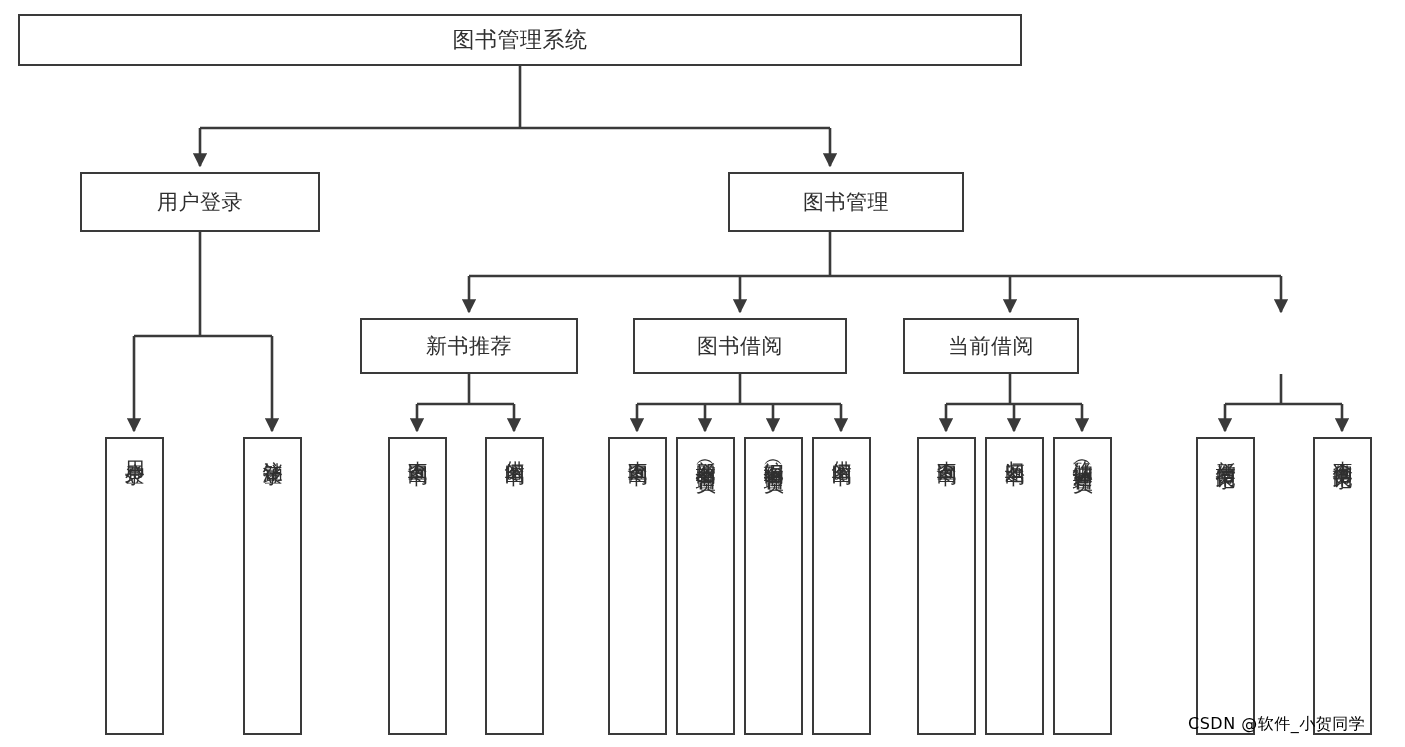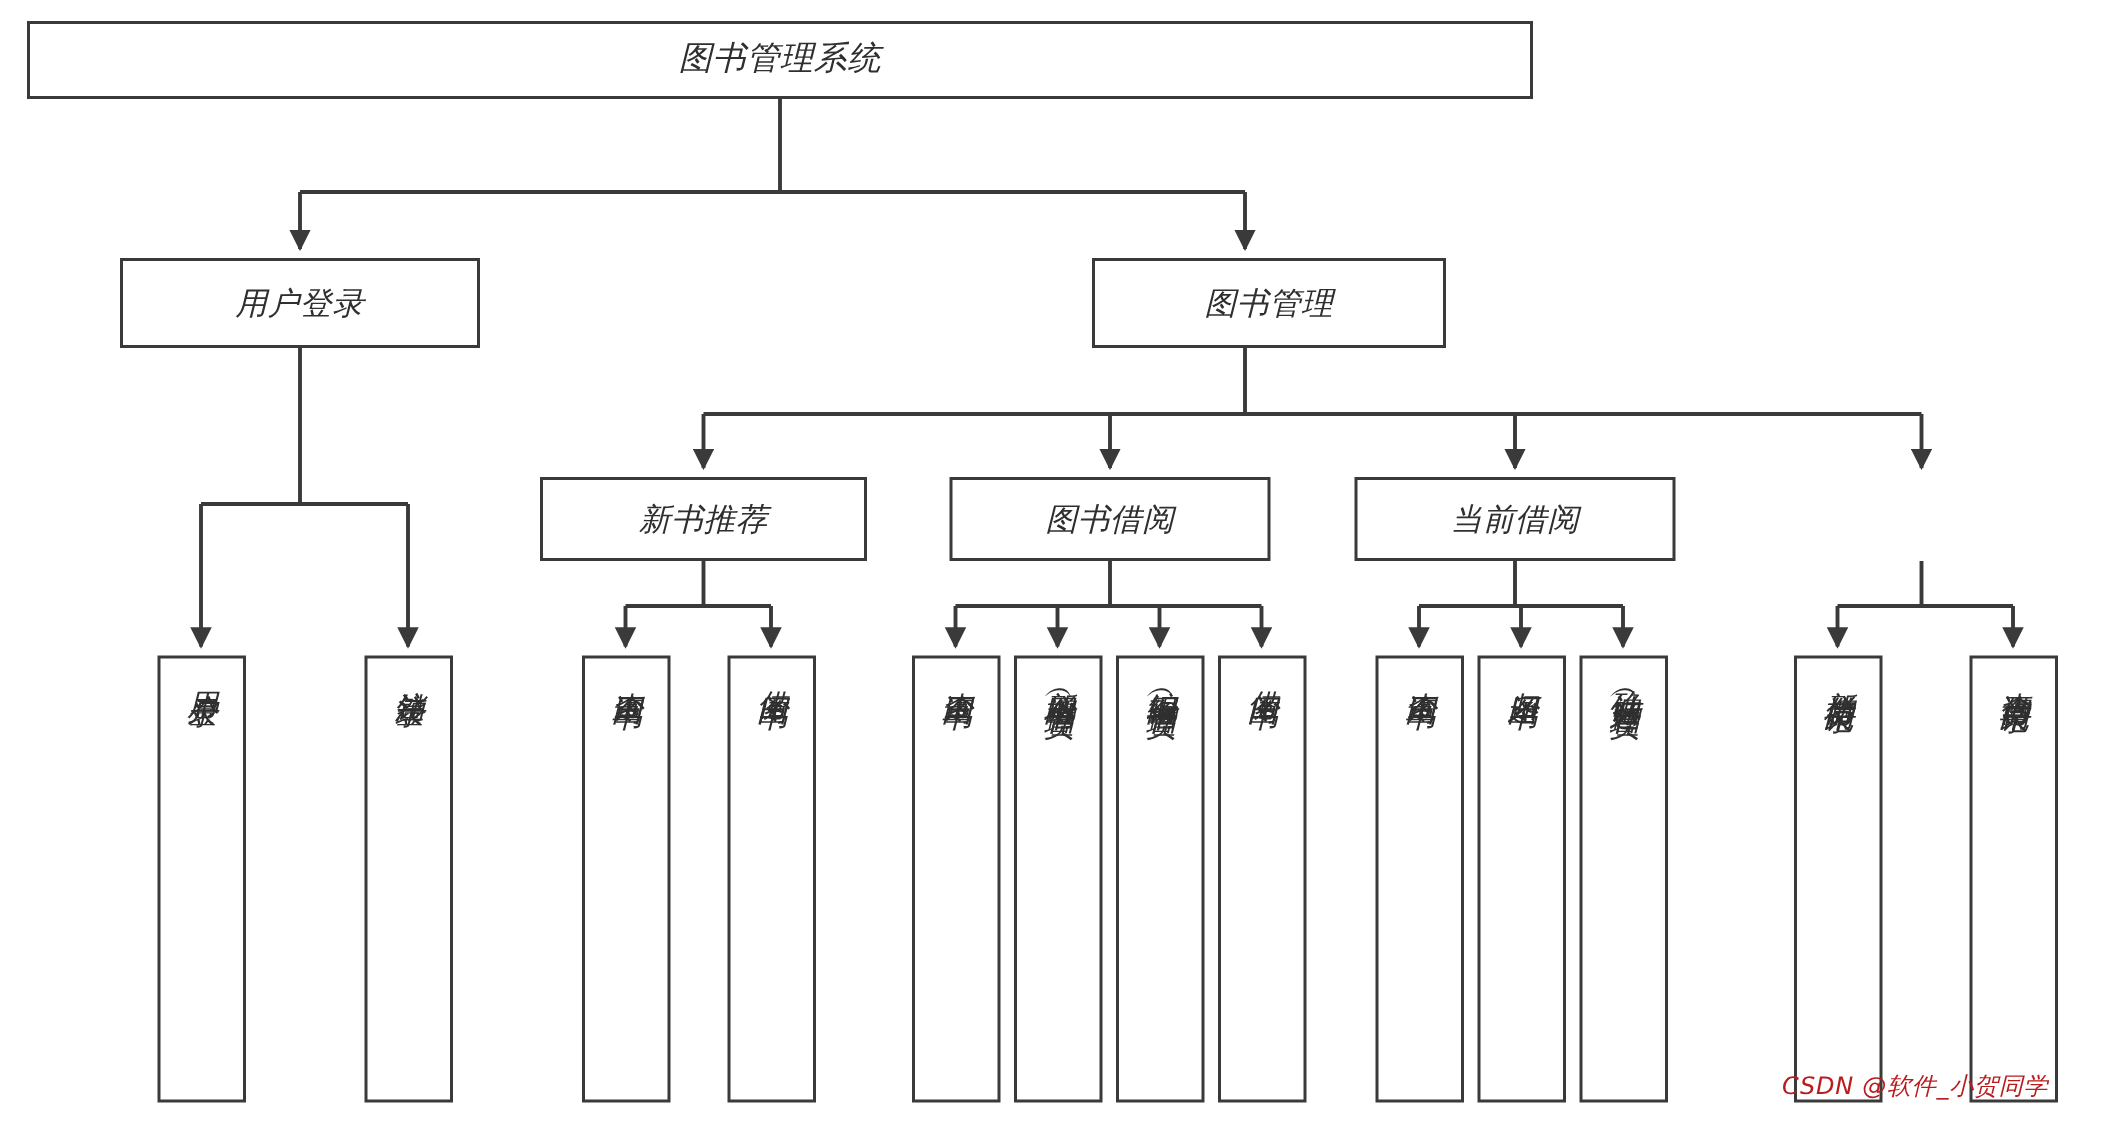--- a/index.html
+++ b/index.html
@@ -11,21 +11,20 @@
   body {
     font-family: "DejaVu Sans", "Liberation Sans", sans-serif;
     color: #2b2b2b;
   }
   #canvas {
     position: relative;
     width: 1405px;
     height: 747px;
     background: #ffffff;
     overflow: hidden;
-    font-style: italic;
   }
   #edges {
     position: absolute;
     left: 0;
     top: 0;
     width: 1405px;
     height: 747px;
     pointer-events: none;
   }
   .node {
@@ -64,21 +63,21 @@
     font-size: 20px;
     line-height: 1.08;
     letter-spacing: 2px;
     max-height: 284px;
   }
   .watermark {
     position: absolute;
     left: 1188px;
     top: 714px;
     font-size: 16px;
-    color: #b91c1c;
+    color: #000000;
     white-space: nowrap;
     letter-spacing: 0.5px;
   }
 </style>
 </head>
 <body>
 
 <div id="canvas">
 
   <svg id="edges" viewBox="0 0 1405 747" width="1405" height="747" xmlns="http://www.w3.org/2000/svg">
@@ -141,21 +140,21 @@
   <div class="node horiz" style="left:712px; top:172px; width:236px; height:60px;margin-left:16px;">
     <span class="label">图书管理</span>
   </div>
 
   <div class="node horiz" style="left:360px; top:318px; width:218px; height:56px;">
     <span class="label">新书推荐</span>
   </div>
   <div class="node horiz" style="left:633px; top:318px; width:214px; height:56px;">
     <span class="label">图书借阅</span>
   </div>
-  <div class="node horiz" style="left:903px; top:318px; width:214px; height:56px;">
+  <div class="node horiz" style="left:903px; top:318px; width:176px; height:56px;">
     <span class="label">当前借阅</span>
   </div>
 
   <div class="node vert" style="left:105px; top:437px; width:59px; height:298px;">
     <span class="label">用户登录</span>
   </div>
   <div class="node vert" style="left:243px; top:437px; width:59px; height:298px;">
     <span class="label">注销登录</span>
   </div>
 

